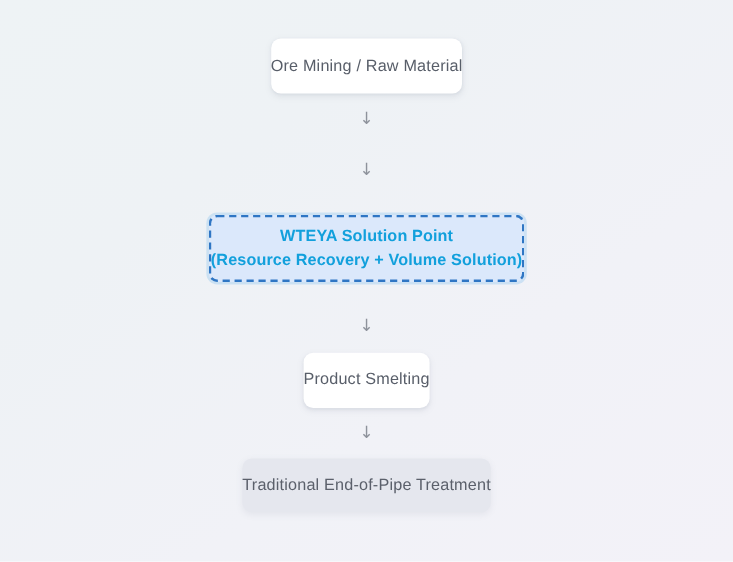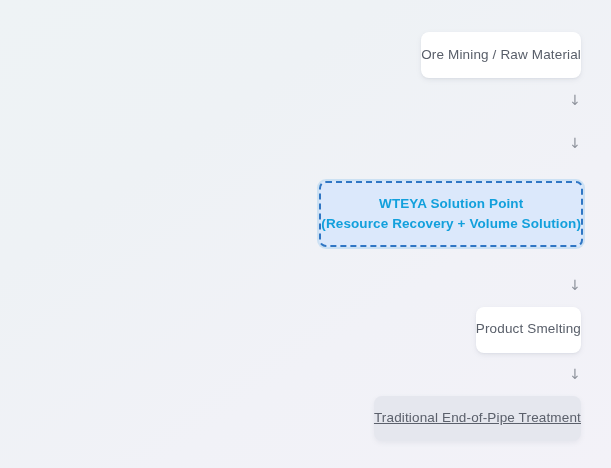--- a/index.html
+++ b/index.html
@@ -12,24 +12,24 @@
     height: 468px;
     overflow: hidden;
     font-family: "Liberation Sans", "DejaVu Sans", sans-serif;
     background: linear-gradient(145deg, #eef3f5 0%, #eef2f5 30%, #f1f2f7 65%, #f3f2f8 100%);
   }
 
   .flow-canvas {
     width: 611px;
     height: 468px;
     box-sizing: border-box;
-    padding: 32px 30px 27px 30px;
+    padding: 32px 30px 41px 30px;
     display: flex;
     flex-direction: column;
-    align-items: flex-end;
+    align-items: center;
   }
 
   .flow-node {
     box-sizing: border-box;
     border-radius: 8px;
     display: flex;
     flex-direction: column;
     align-items: center;
     justify-content: center;
     text-align: center;
@@ -53,27 +53,26 @@
   .node-muted {
     background: #e5e7ee;
     height: 45px;
     box-shadow: 0 2px 5px rgba(120, 130, 150, 0.10);
   }
   .node-muted .node-label {
     font-size: 13.5px;
     color: #5b606b;
     letter-spacing: 0.15px;
     line-height: 1.2;
-    text-decoration: underline;
   }
 
   
   .node-highlight {
     background: #dbe8fb;
-    height: 66px;
+    height: 56px;
     border: 2px dashed #2f76c4;
     border-radius: 7px;
     box-shadow: 0 0 0 2px rgba(160, 205, 240, 0.45);
     margin: 16px -2px;
   }
   .node-highlight .node-label {
     font-size: 13.5px;
     font-weight: bold;
     color: #12a0dc;
     line-height: 1.45;

